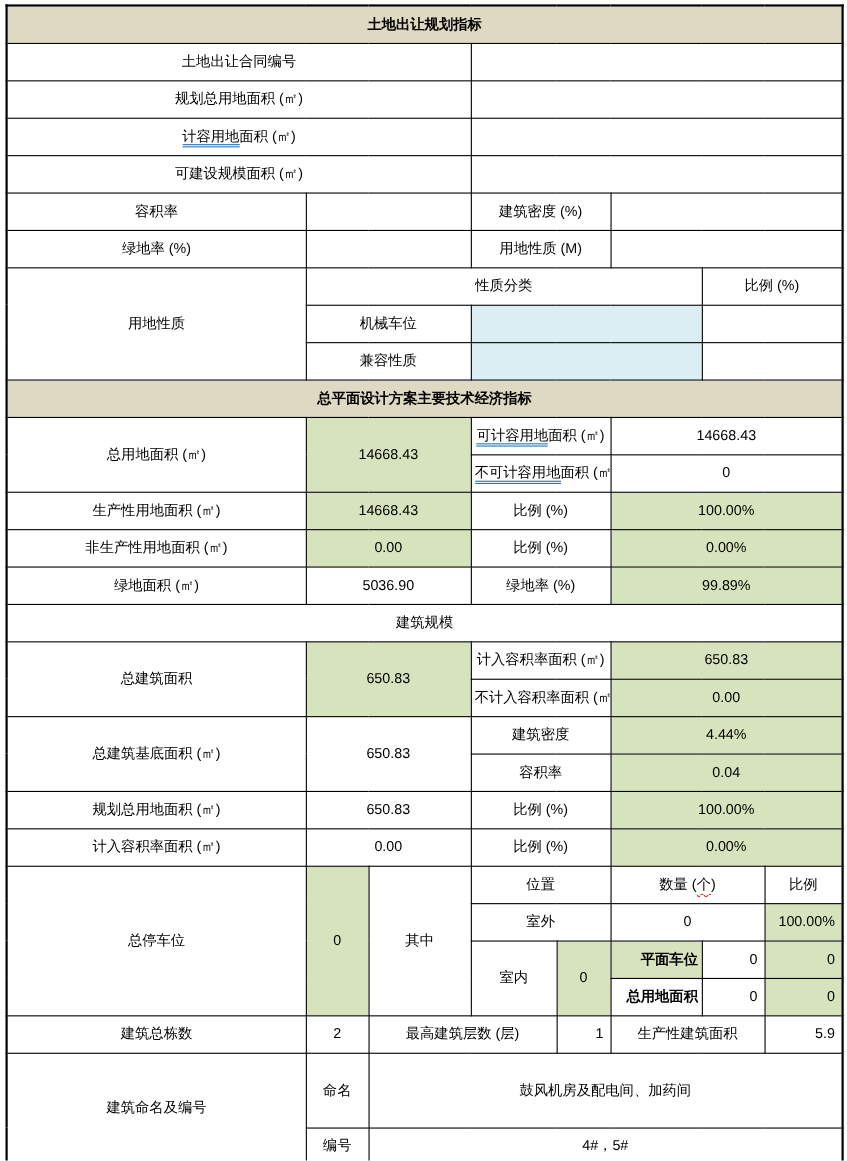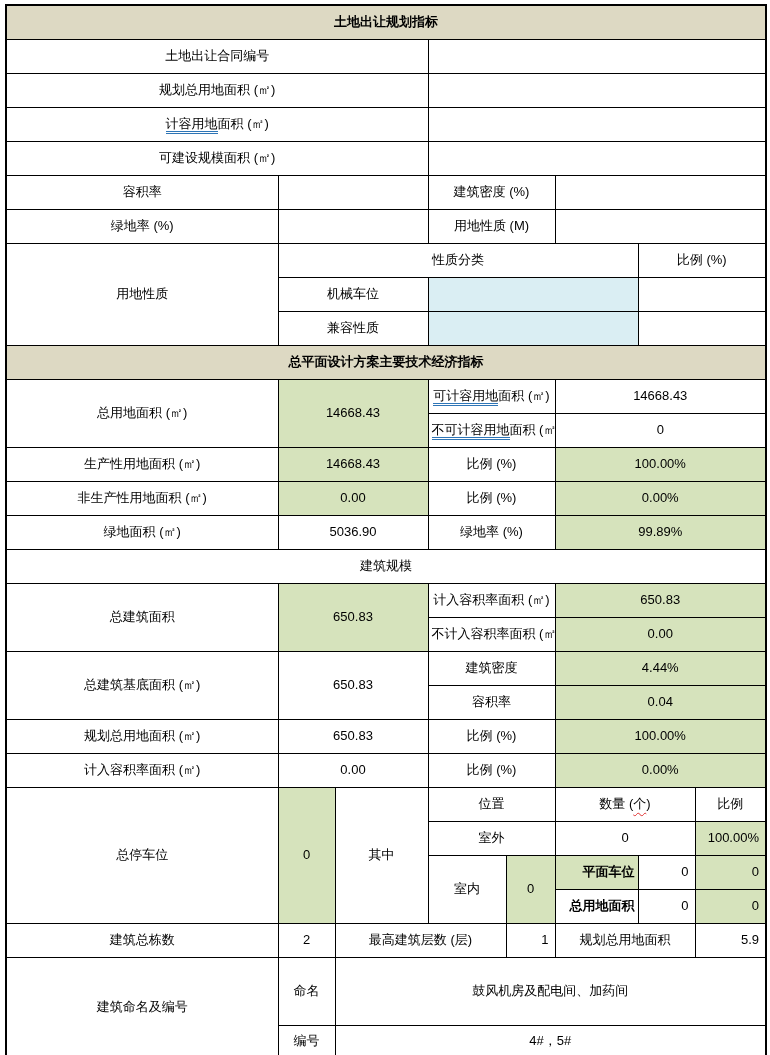--- a/index.html
+++ b/index.html
@@ -199,21 +199,21 @@
     <td class="left">总用地面积</td>
     <td class="right">0</td>
     <td class="green right">0</td>
   </tr>
 
   <tr>
     <td>建筑总栋数</td>
     <td>2</td>
     <td colspan="2">最高建筑层数 (层)</td>
     <td class="right">1</td>
-    <td colspan="2">规划总用地面积</td>
+    <td colspan="2">生产性建筑面积</td>
     <td class="right">5.9</td>
   </tr>
 
   <tr class="tall">
     <td rowspan="2">建筑命名及编号</td>
     <td>命名</td>
     <td colspan="6">鼓风机房及配电间、加药间</td>
   </tr>
   <tr>
     <td>编号</td>

